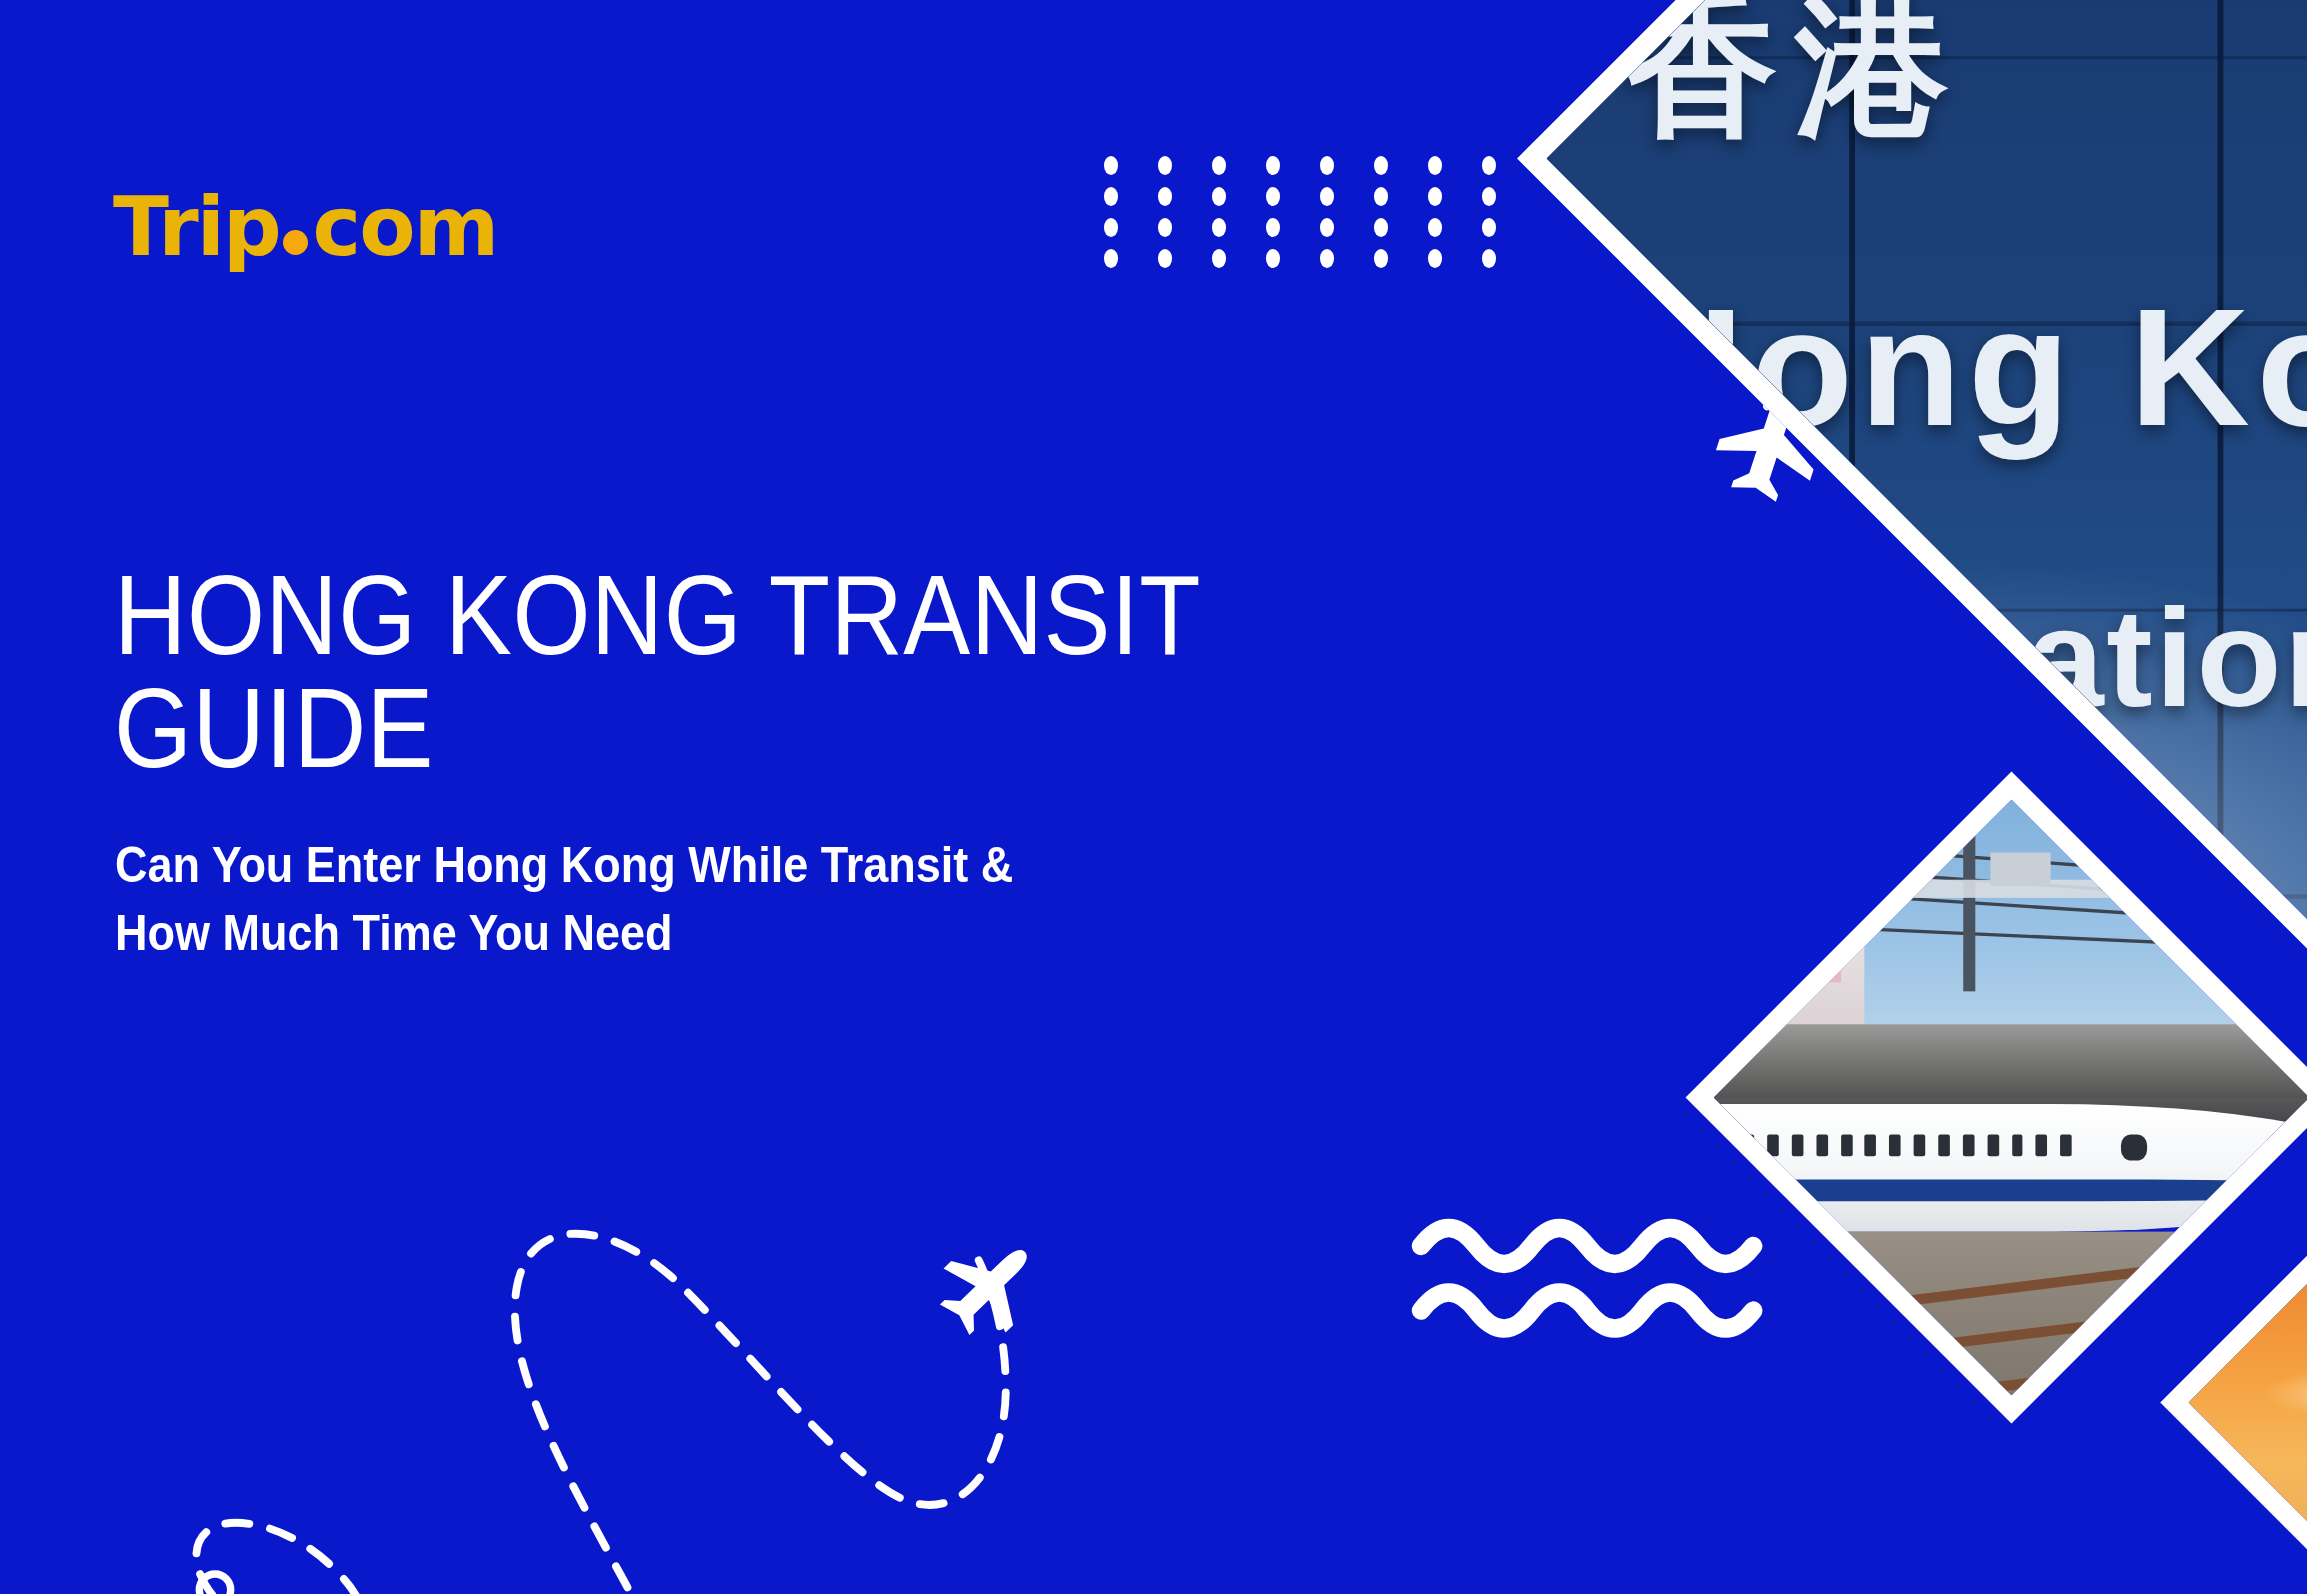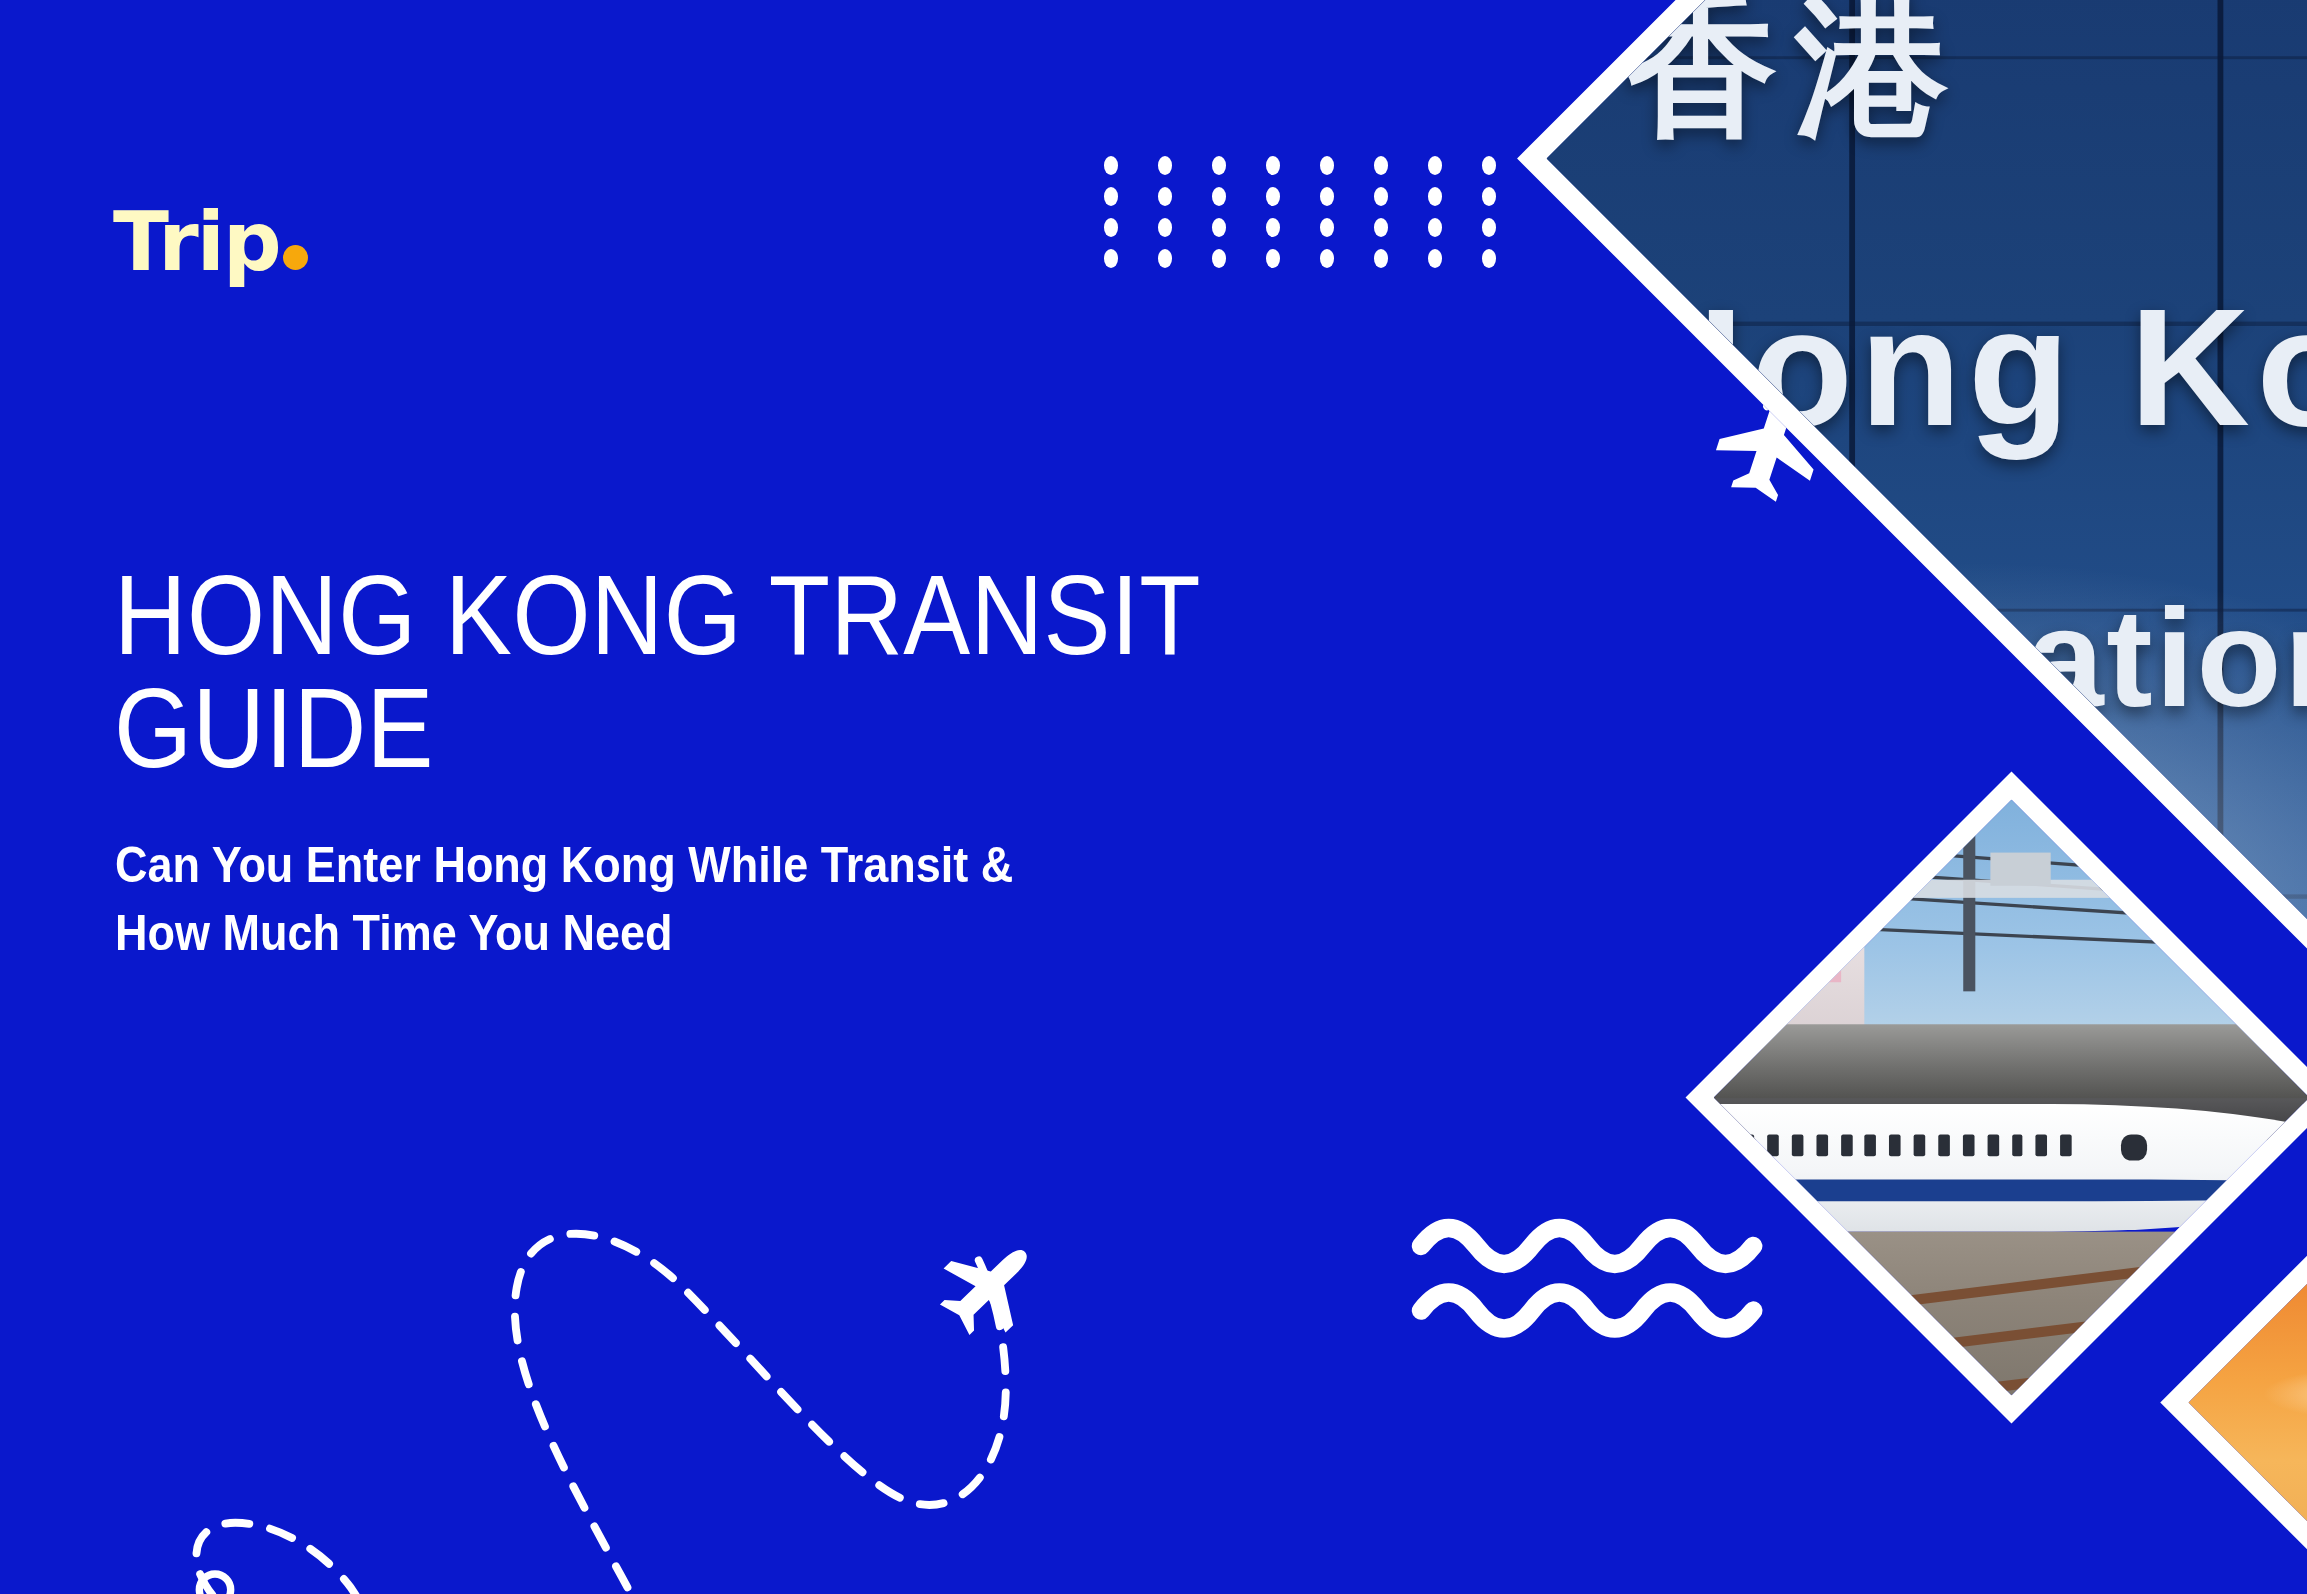--- a/index.html
+++ b/index.html
@@ -12,24 +12,24 @@
   }
   #banner {
     position:absolute; inset:0;
     width:3189px; height:1595px;
     background:#0a18cc;
     overflow:hidden;
   }
 
   
   #logo {
-    position:absolute; left:113px; top:201px;
+    position:absolute; left:113px; top:186px;
     font-family:"DejaVu Sans", sans-serif;
     font-size:82px; font-weight:700;
-    color:#fef9c3; letter-spacing:-1.8px;
+    color:#eab308; letter-spacing:-1.8px;
     line-height:1; white-space:nowrap;
     display:flex; align-items:baseline;
   }
   #logo .dot {
     display:inline-block;
     width:25px; height:25px; border-radius:50%;
     background:#f7a80c;
     margin:0 4.6px 0 2.8px;
   }
 
@@ -182,20 +182,21 @@
   }
 </style>
 </head>
 <body>
 
 <div id="banner">
 
   <div id="logo">
     <span>Trip</span>
     <span class="dot"></span>
+    <span>com</span>
   </div>
 
   <div id="headline">HONG KONG TRANSIT
 GUIDE</div>
   <div id="subhead">Can You Enter Hong Kong While Transit &amp;
 How Much Time You Need</div>
 
   <div id="dotgrid">
     <div class="drow">
       <i class="dt"></i>

